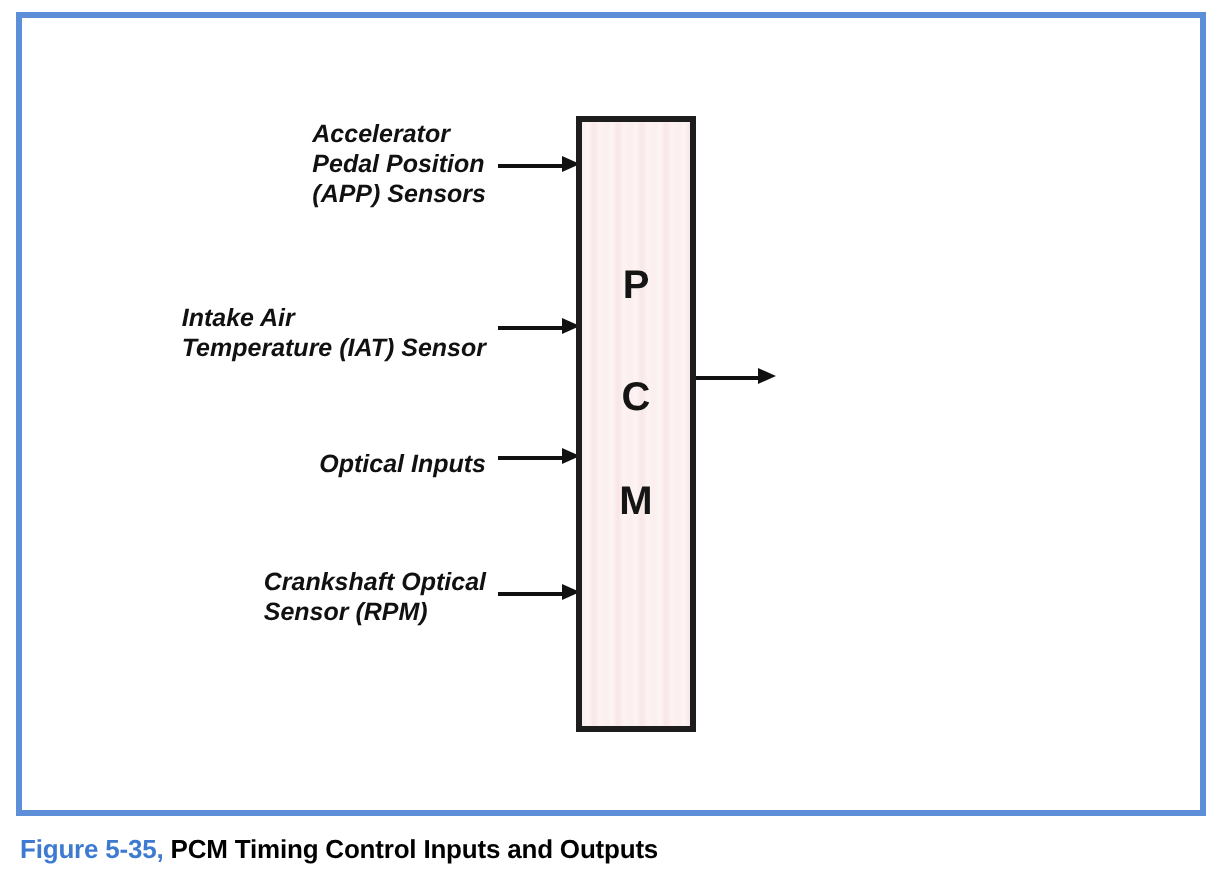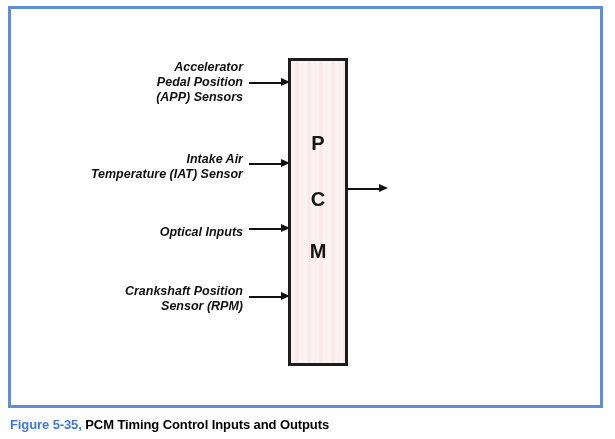--- a/index.html
+++ b/index.html
@@ -78,21 +78,21 @@
     position: absolute;
     font-family: "Liberation Sans", sans-serif;
     font-style: italic;
     font-weight: bold;
     font-size: 12.5px;
     line-height: 15px;
     color: #111111;
     white-space: pre-line;
   }
   .label-left {
-    text-align: right;
+    text-align: left;
     right: 363px; 
   }
   .label-right {
     text-align: left;
     left: 377px;
   }
   #label-app   { top: 51px; }
   #label-iat   { top: 143px; margin-left: 37px; }
   #label-optical { top: 216px; }
   #label-crank { top: 275px; }
@@ -160,21 +160,21 @@
 
     <div class="diagram-label label-left" id="label-app">Accelerator
 Pedal Position
 (APP) Sensors</div>
 
     <div class="diagram-label label-left" id="label-iat">Intake Air
 Temperature (IAT) Sensor</div>
 
     <div class="diagram-label label-left" id="label-optical">Optical Inputs</div>
 
-    <div class="diagram-label label-left" id="label-crank">Crankshaft Position
+    <div class="diagram-label label-left" id="label-crank">Crankshaft Optical
 Sensor (RPM)</div>
 
     <div class="arrow arrow-in" id="arrow-app">
       <span class="shaft"></span>
       <span class="head"></span>
     </div>
     <div class="arrow arrow-in" id="arrow-iat">
       <span class="shaft"></span>
       <span class="head"></span>
     </div>

